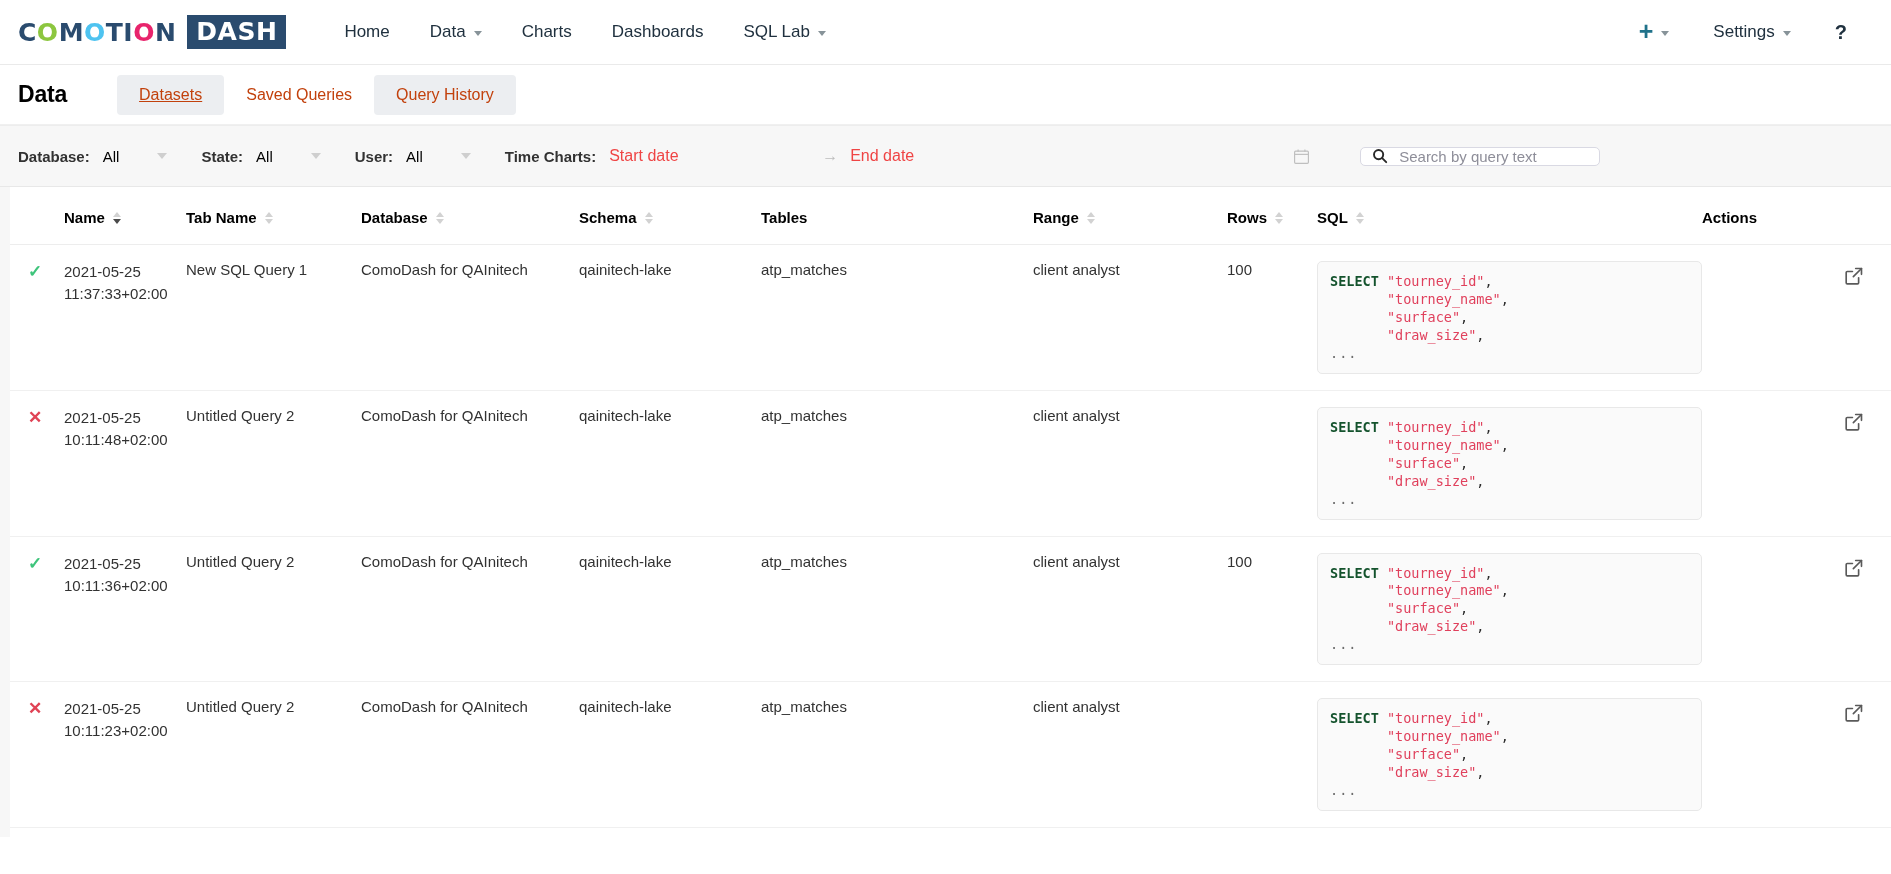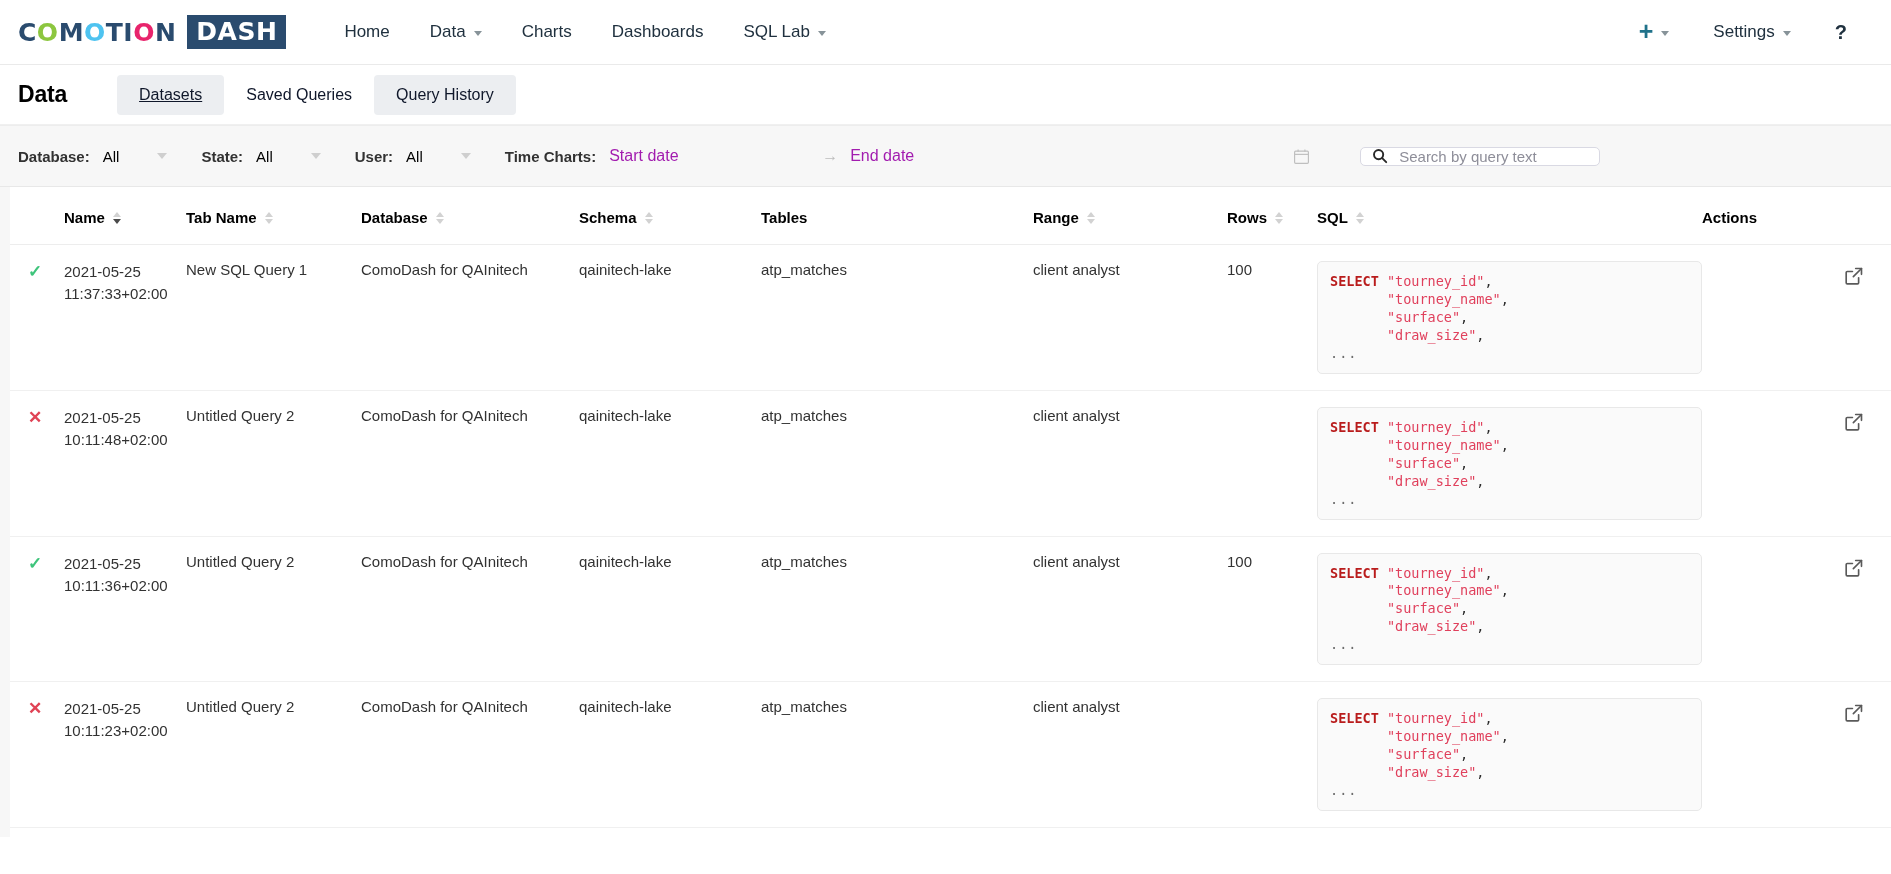--- a/index.html
+++ b/index.html
@@ -111,21 +111,21 @@
   .page-title {
     font-size: 23px;
     font-weight: bold;
     color: #000000;
     margin-right: 50px;
     letter-spacing: -0.2px;
   }
   .tabs { display: flex; align-items: center; }
   .tab {
     font-size: 16px;
-    color: #0f172a;
+    color: #c2410c;
     padding: 11px 22px;
     border-radius: 4px;
     cursor: pointer;
     white-space: nowrap;
   }
   .tab.hovered {
     background: #eceef1;
     text-decoration: underline;
   }
   .tab.active {
@@ -169,21 +169,21 @@
     margin-left: 38px;
     cursor: pointer;
   }
   .daterange {
     display: flex;
     align-items: center;
     flex: 0 0 auto;
   }
   .date-input {
     font-size: 16px;
-    color: #a21caf;
+    color: #ef4444;
     width: 213px;
     cursor: text;
     user-select: none;
   }
   .date-arrow {
     color: #bdbdbd;
     font-size: 16px;
     margin: 0 12px 0 0;
   }
   .cal-icon {
@@ -285,21 +285,21 @@
     border-radius: 5px;
     padding: 11px 12px 10px 12px;
     font-family: "DejaVu Sans Mono", monospace;
     font-size: 13.5px;
     line-height: 1.33;
     width: 385px;
     white-space: pre;
     overflow: hidden;
     color: #2a2a2a;
   }
-  .kw { color: #b91c1c; font-weight: bold; }
+  .kw { color: #14532d; font-weight: bold; }
   .str { color: #e0405c; }
   .punct { color: #2a2a2a; }
   .ellip { color: #6c6c6c; letter-spacing: 1px; }
 
   .action-btn {
     display: inline-flex;
     align-items: center;
     justify-content: center;
     cursor: pointer;
     color: #5a5a5a;

